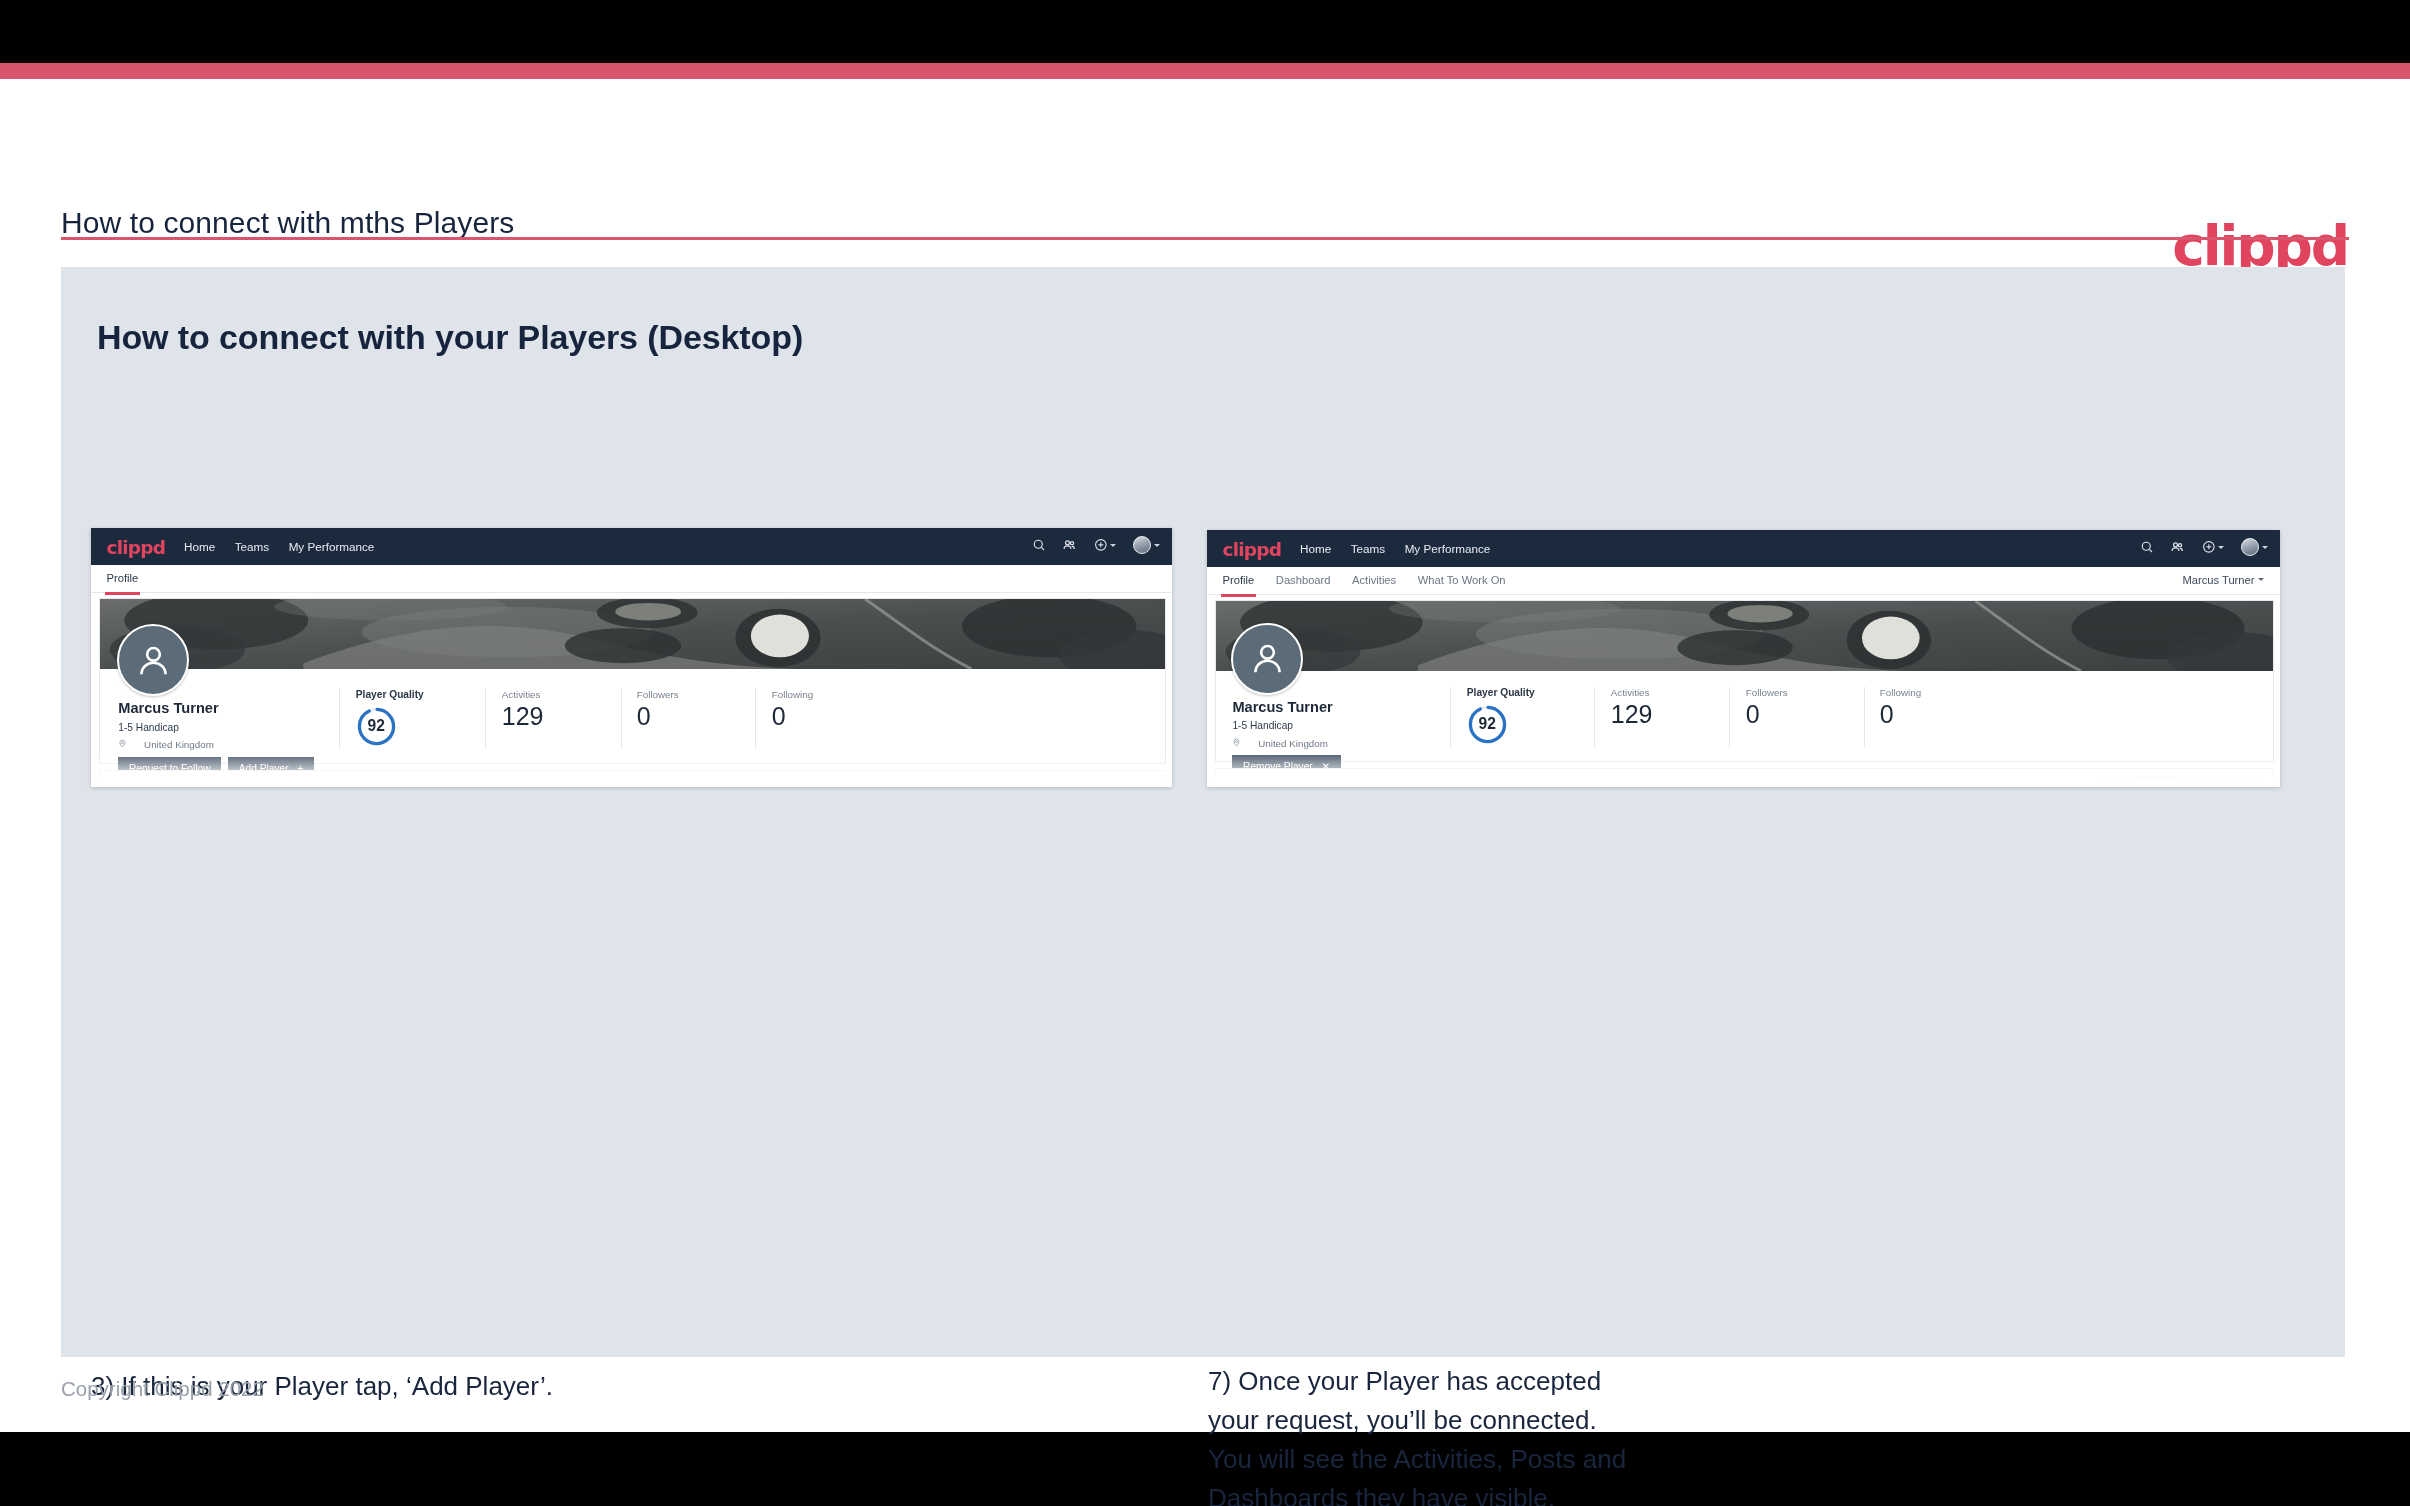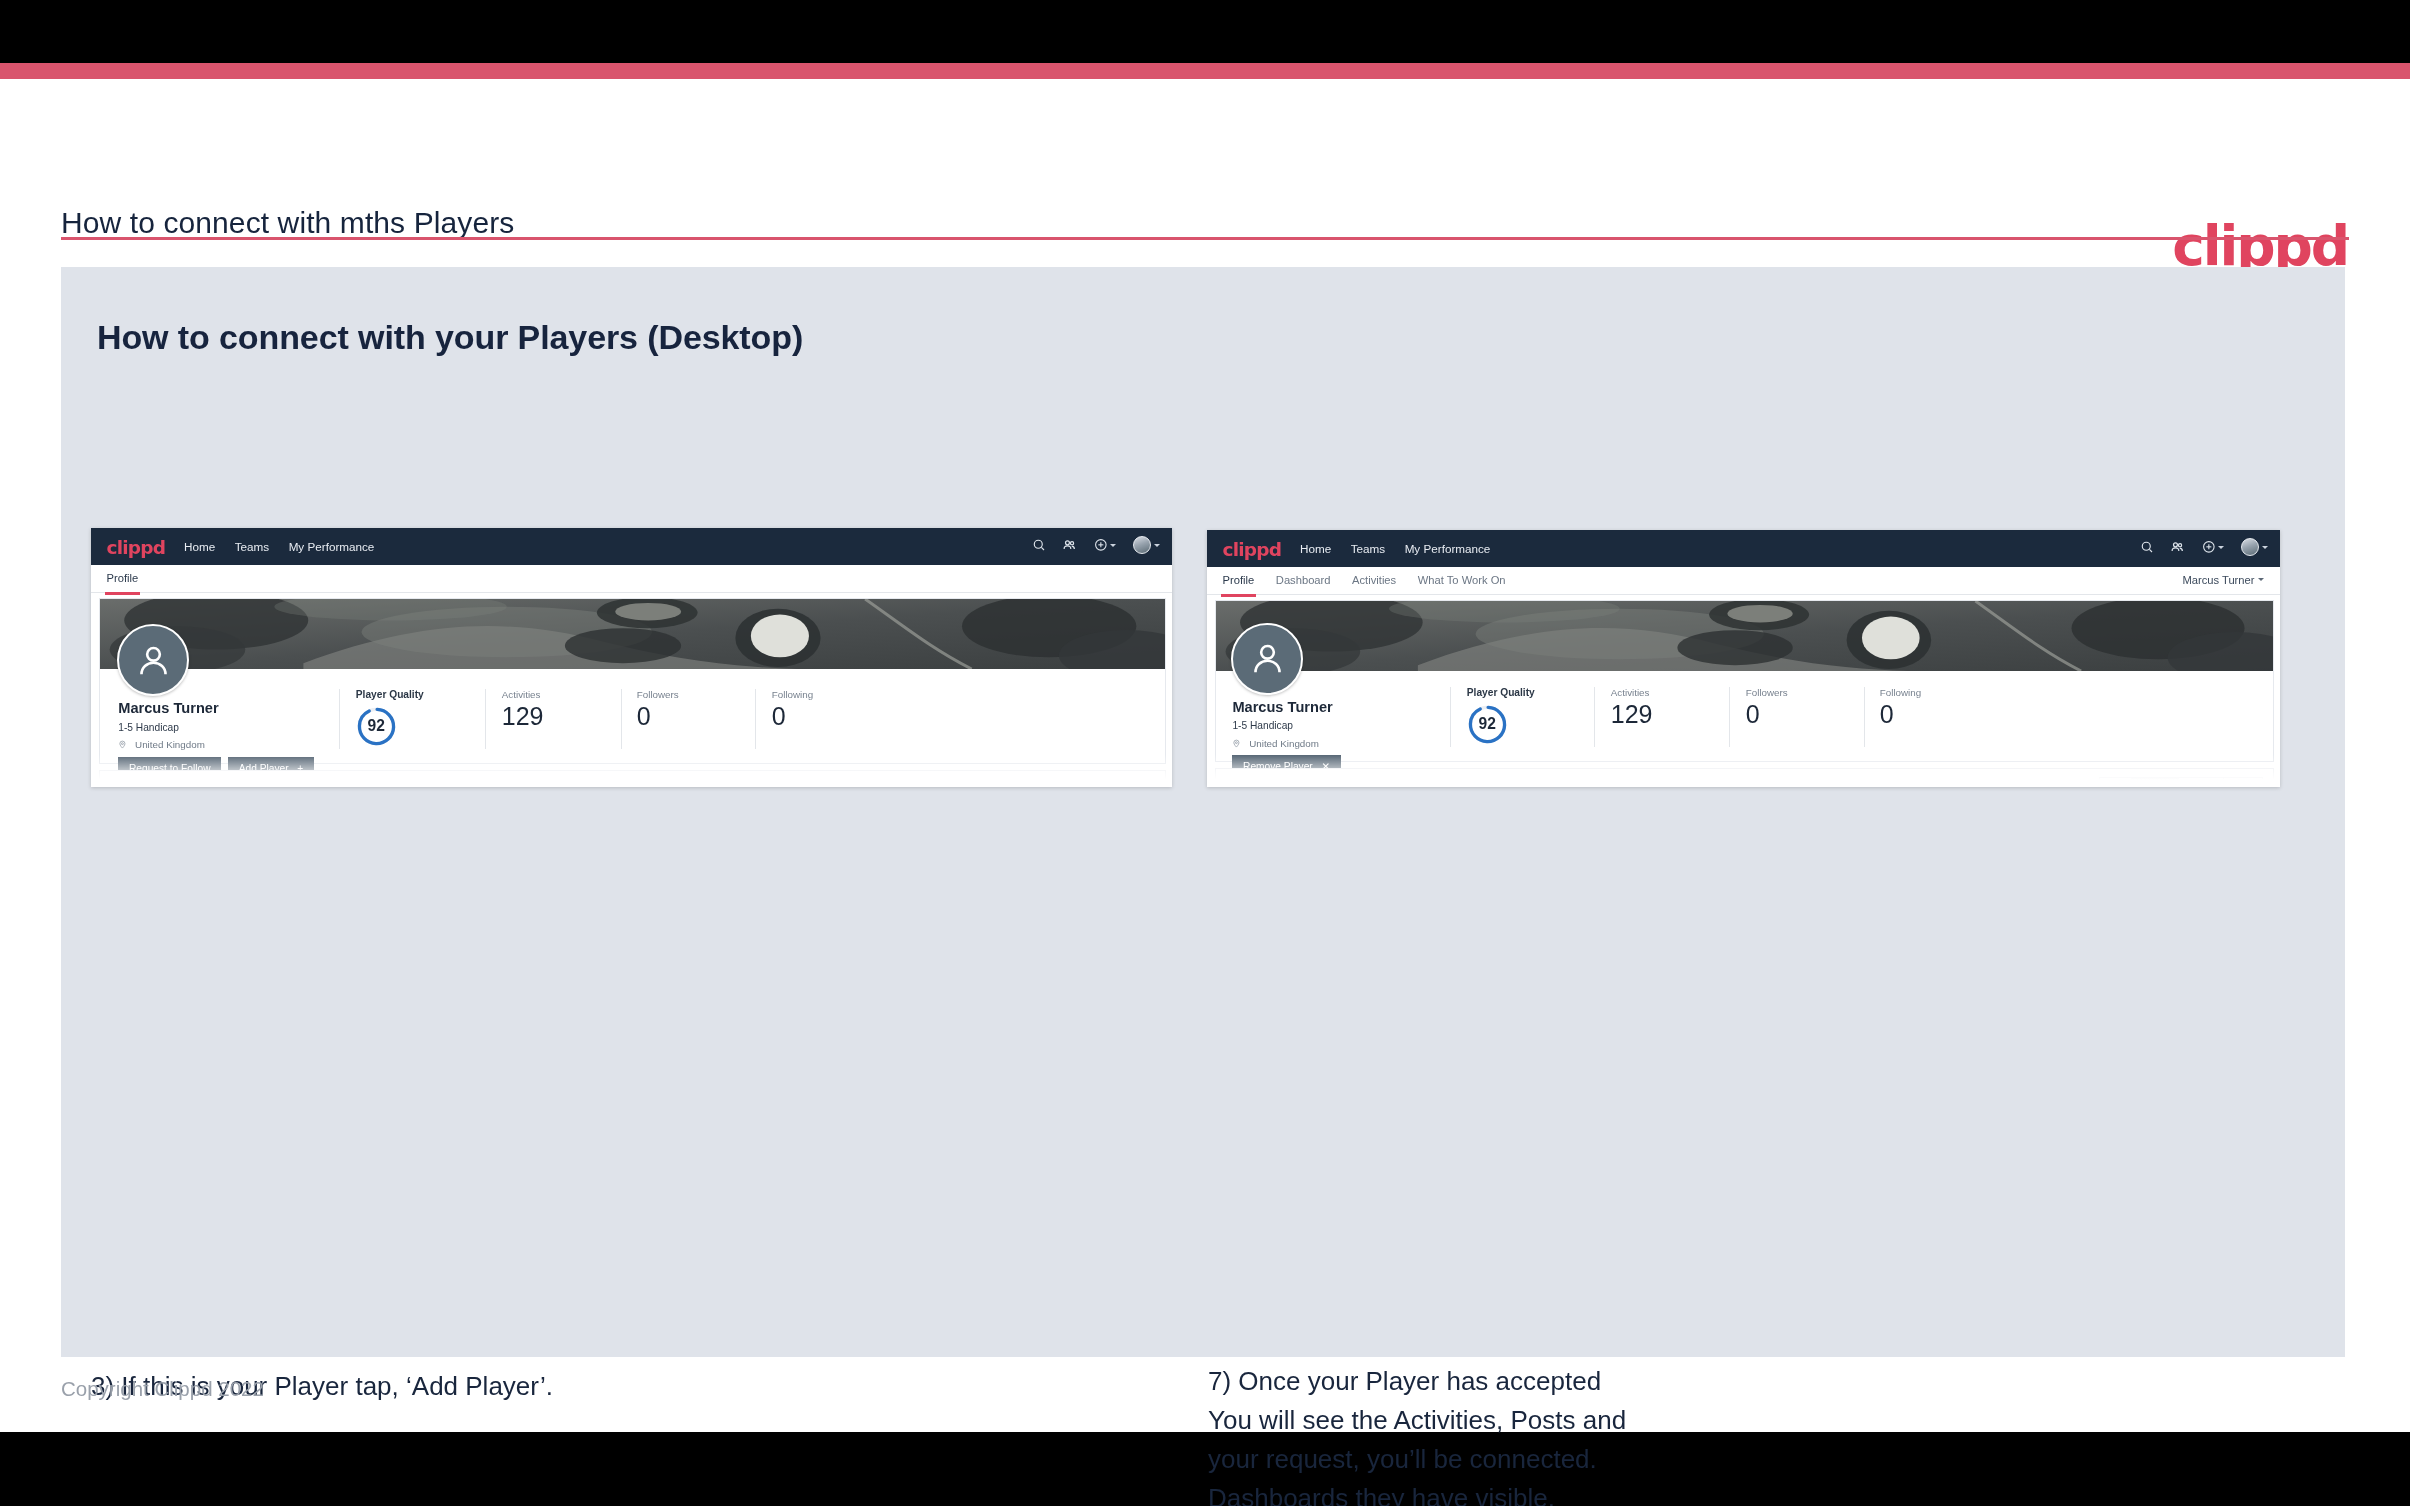--- a/index.html
+++ b/index.html
@@ -95,21 +95,21 @@
   .avatar-big{
     position:absolute;width:68px;height:68px;border-radius:50%;
     background:#5b6b77;border:2.9px solid #fff;
     display:flex;align-items:center;justify-content:center;
     box-shadow:0 1px 2.9px rgba(0,0,0,.25);
   }
   .avatar-big svg{width:39px;height:39px;}
 
   .pname{position:absolute;font-size:14.6px;font-weight:700;color:#1d2838;}
   .phcp{position:absolute;font-size:10.2px;color:#2e3a4a;}
-  .ploc{position:absolute;font-size:9.8px;color:#6f7a87;display:flex;align-items:center;gap:8px;}
+  .ploc{position:absolute;font-size:9.8px;color:#6f7a87;display:flex;gap:17px;}
   .btnrow{position:absolute;display:flex;gap:6.8px;}
   .pbtn{
     background:#516170;color:#fff;font-size:10.2px;
     padding:5.9px 10.7px;display:flex;align-items:center;gap:8.8px;white-space:nowrap;
   }
 
   .statsep{position:absolute;width:1px;background:#e3e6ea;}
   .stat{position:absolute;}
   .stat .lab{font-size:9.8px;color:#78828f;}
   .stat .val{font-size:25px;color:#1d2838;font-weight:400;margin-top:2px;}
@@ -471,21 +471,21 @@
     </div>
 
     <div class="fade"></div>
   </div>
 
   <div class="cap c3">
     <div>3) If this is your Player tap, ‘Add Player’.</div>
   </div>
   <div class="cap c4">
     <div>7) Once your Player has accepted</div>
+    <div>your request, you’ll be connected.</div>
     <div>You will see the Activities, Posts and</div>
-    <div>your request, you’ll be connected.</div>
     <div>Dashboards they have visible.</div>
   </div>
 
 </div>
 
 <div class="footer">Copyright Clippd 2022</div>
 
 
 </body></html>

